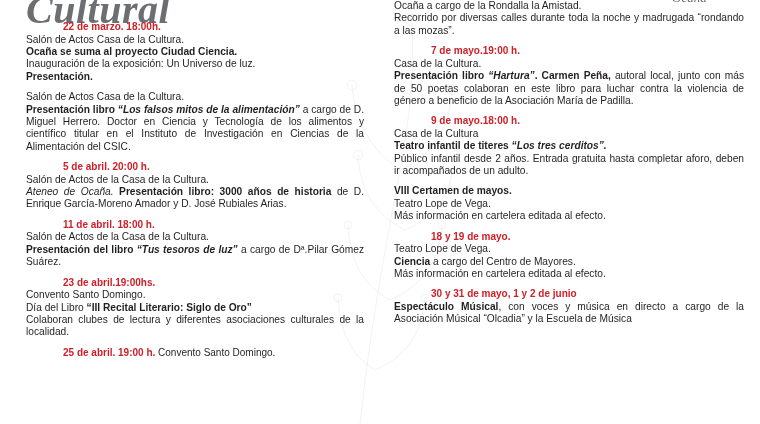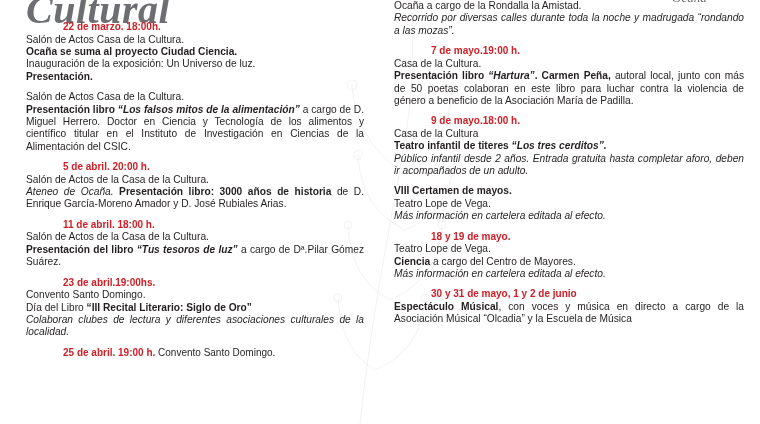--- a/index.html
+++ b/index.html
@@ -83,21 +83,21 @@
     margin-bottom: 0px;
     margin-left: 37px;
   }
   .line {
     font-size: 10.2px;
     line-height: 12.4px;
     color: #231f20;
     text-align: justify;
   }
   .line.b { font-weight: bold; }
-  .line.i { font-style: italic; }
+  .line.i { }
   .seg-b { font-weight: bold; }
   .seg-i { font-style: italic; }
   .seg-bi { font-weight: bold; font-style: italic; }
 </style>
 </head>
 <body>
 
 <svg class="bg-deco" viewBox="0 0 200 424" xmlns="http://www.w3.org/2000/svg">
   <g stroke="#c9c9c9" stroke-width="0.7" fill="none">
     <path d="M60 424 C 70 330, 85 250, 100 170 C 108 125, 115 80, 112 20"></path>

